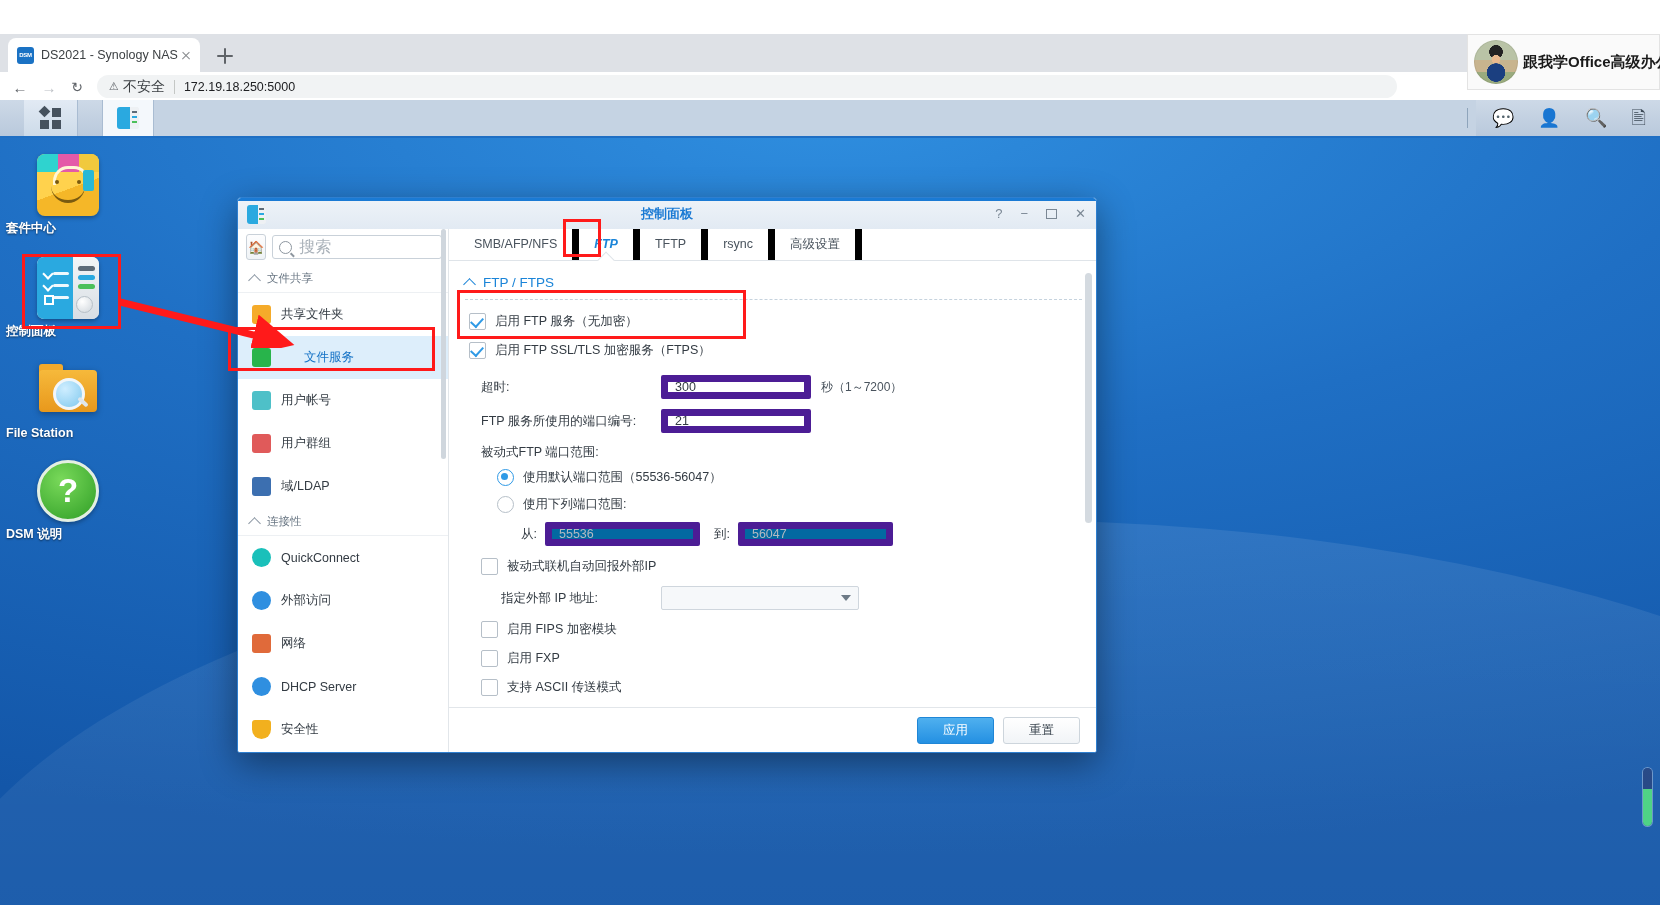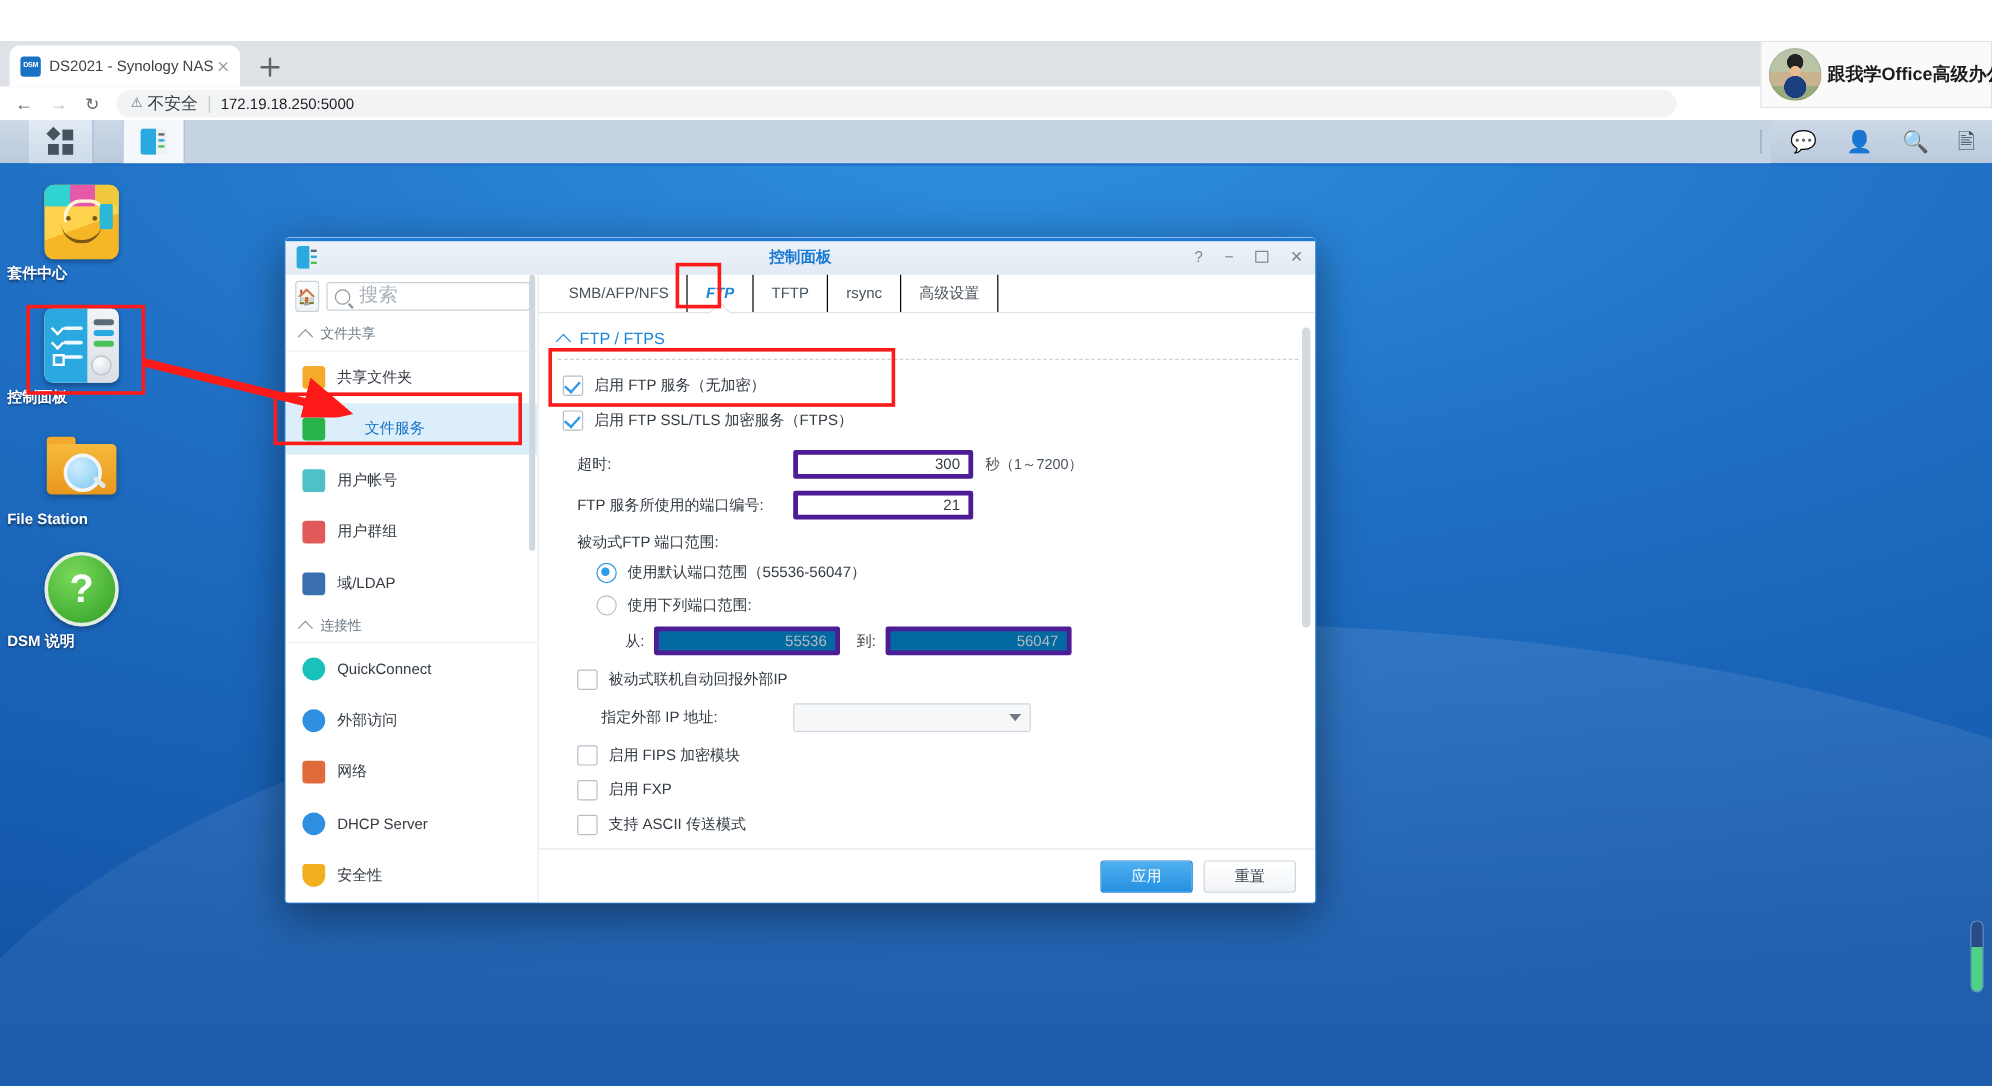--- a/index.html
+++ b/index.html
@@ -234,21 +234,21 @@
   .side-item.active{background:#ddeefb;color:#1472c6;gap:33px;}
   .si-ico{width:19px;height:19px;flex:0 0 auto;border-radius:3px;position:relative;}
   .si-lbl{white-space:nowrap;}
   .side-vbar{position:absolute;right:2px;top:0px;width:5px;height:230px;background:#cfd6dd;border-radius:3px;}
 
   
   .cp-main{flex:1 1 auto;position:relative;background:#ffffff;display:flex;flex-direction:column;}
   .tabrow{height:32px;border-bottom:1px solid #dfe4e9;display:flex;align-items:flex-end;padding-left:10px;box-sizing:border-box;}
   .mtab{
     position:relative;height:31px;line-height:31px;padding:0 15px;font-size:12.5px;color:#49535d;cursor:pointer;
-    border-right:1px solid #000000;
+    border-right:7px solid #000000;
   }
   .mtab.active{color:#1a84d8;font-weight:600;font-style:italic;}
   .mtab.active:after{
     content:"";position:absolute;left:50%;bottom:-6px;margin-left:-6px;width:11px;height:11px;
     background:#fff;border-left:1px solid #dfe4e9;border-top:1px solid #dfe4e9;transform:rotate(45deg);
   }
 
   .content{position:relative;flex:1 1 auto;overflow:hidden;padding:0;}
   .sect-head{display:flex;align-items:center;gap:9px;padding:14px 0 9px 16px;font-size:13.5px;color:#1a84d8;}
   .dashed{border-bottom:1px dashed #c6d3de;margin:0 14px 0 16px;}
@@ -260,22 +260,22 @@
   .cbox.checked{background:#fff;border-color:#b6bfc8;}
   .cbox.checked:after{
     content:"";position:absolute;left:3px;top:1px;width:6px;height:10px;
     border-right:2.6px solid #2f9ae6;border-bottom:2.6px solid #2f9ae6;transform:rotate(42deg);
   }
 
   .frow{display:flex;align-items:center;padding:5px 0 5px 20px;font-size:12.5px;color:#333b43;}
   .flabel{width:180px;flex:0 0 auto;}
   .fctl{display:flex;align-items:center;gap:10px;}
   .tinput{
-    height:24px;border:4px solid #4c1d95;border-radius:2px;background:#fff;
-    font-size:12.5px;color:#333b43;padding:0 7px;box-sizing:border-box;font-family:inherit;outline:none;text-align:right;
+    height:24px;border:7px solid #4c1d95;border-radius:2px;background:#fff;
+    font-size:12.5px;color:#333b43;padding:0 7px;box-sizing:border-box;font-family:inherit;outline:none;
   }
   .tinput.dim{color:#b3bac1;background:#0369a1;}
   .hint{font-size:12px;color:#49535d;}
 
   .plain{padding:6px 0 3px 20px;font-size:12.5px;color:#333b43;}
   .radiorow{display:flex;align-items:center;gap:9px;padding:5px 0 5px 48px;font-size:12.5px;color:#333b43;cursor:pointer;}
   .rbox{width:15px;height:15px;border-radius:50%;border:1px solid #b6bfc8;background:#fff;flex:0 0 auto;position:relative;}
   .rbox.on{border-color:#2f9ae6;}
   .rbox.on:after{content:"";position:absolute;left:3px;top:3px;width:7px;height:7px;border-radius:50%;background:#2f9ae6;}
 

